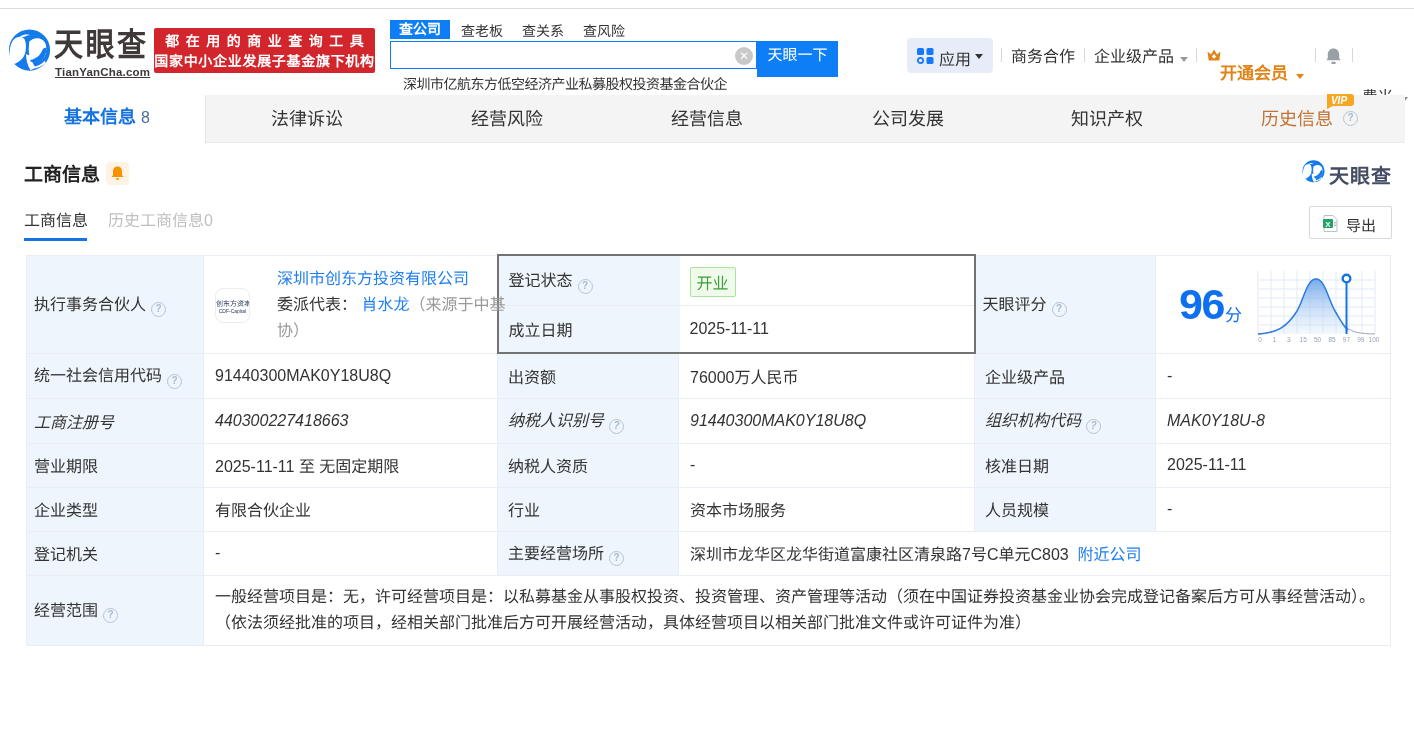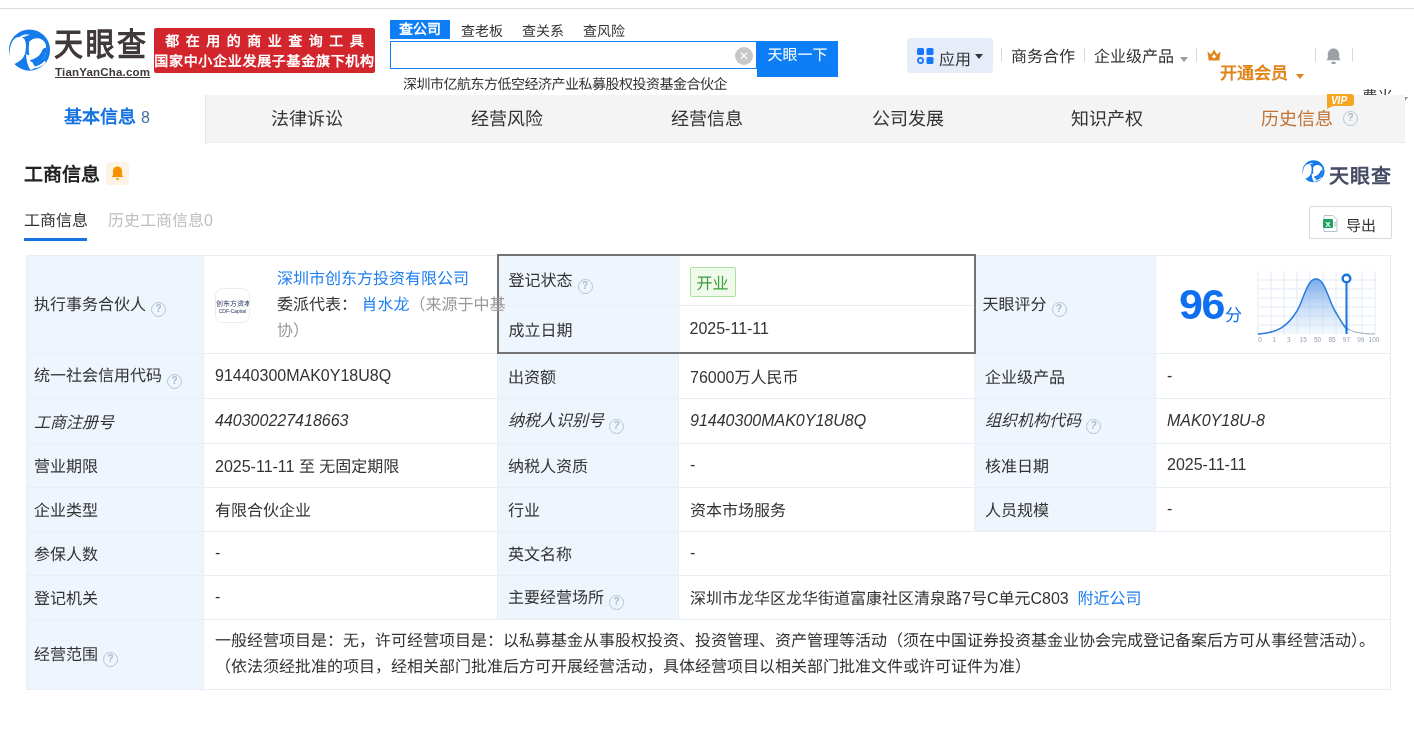--- a/index.html
+++ b/index.html
@@ -280,26 +280,20 @@
     </tr>
     <tr style="height:44px;">
       <td class="lab">企业类型</td>
       <td class="val">有限合伙企业</td>
       <td class="lab b">行业</td>
       <td class="val">资本市场服务</td>
       <td class="lab b">人员规模</td>
       <td class="val">-</td>
     </tr>
     <tr style="height:44px;">
-      <td class="lab">参保人数</td>
-      <td class="val">-</td>
-      <td class="lab b">英文名称</td>
-      <td class="val" colspan="3">-</td>
-    </tr>
-    <tr style="height:44px;">
       <td class="lab">登记机关</td>
       <td class="val">-</td>
       <td class="lab b">主要经营场所<span class="qm">?</span></td>
       <td class="val" colspan="3">深圳市龙华区龙华街道富康社区清泉路7号C单元C803&nbsp;&nbsp;<a class="blue" href="#">附近公司</a></td>
     </tr>
     <tr style="height:70px;">
       <td class="lab">经营范围<span class="qm">?</span></td>
       <td class="val" colspan="5" style="line-height:26px;">一般经营项目是：无，许可经营项目是：以私募基金从事股权投资、投资管理、资产管理等活动（须在中国证券投资基金业协会完成登记备案后方可从事经营活动）。<br>（依法须经批准的项目，经相关部门批准后方可开展经营活动，具体经营项目以相关部门批准文件或许可证件为准）</td>
     </tr>
   </tbody>

